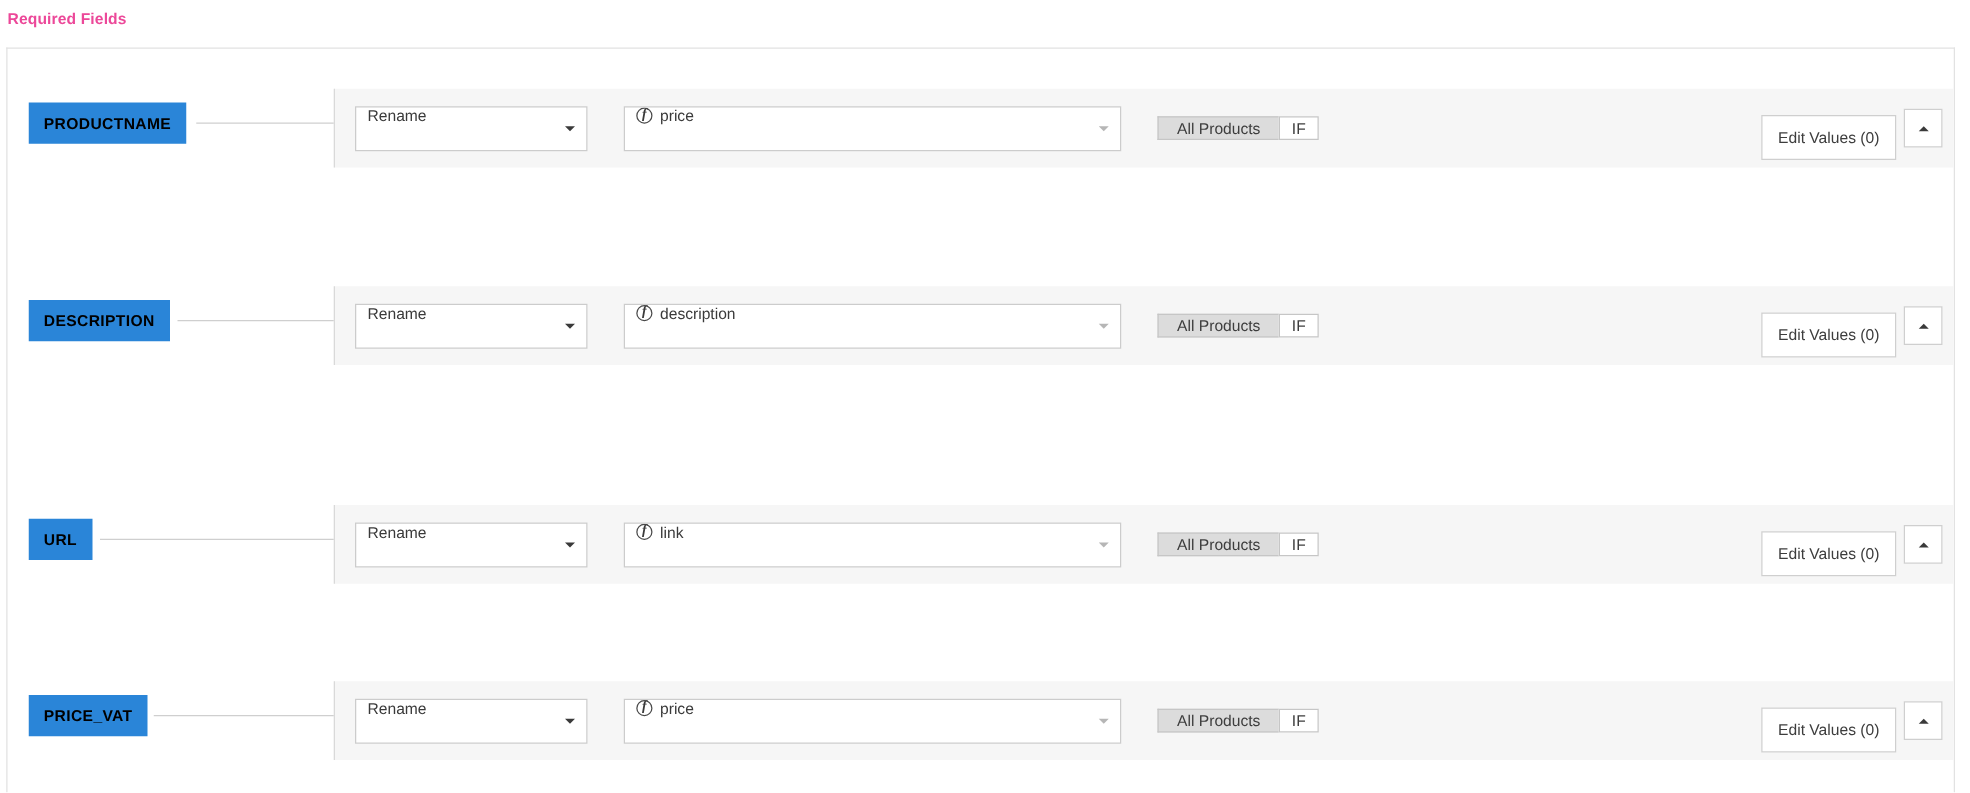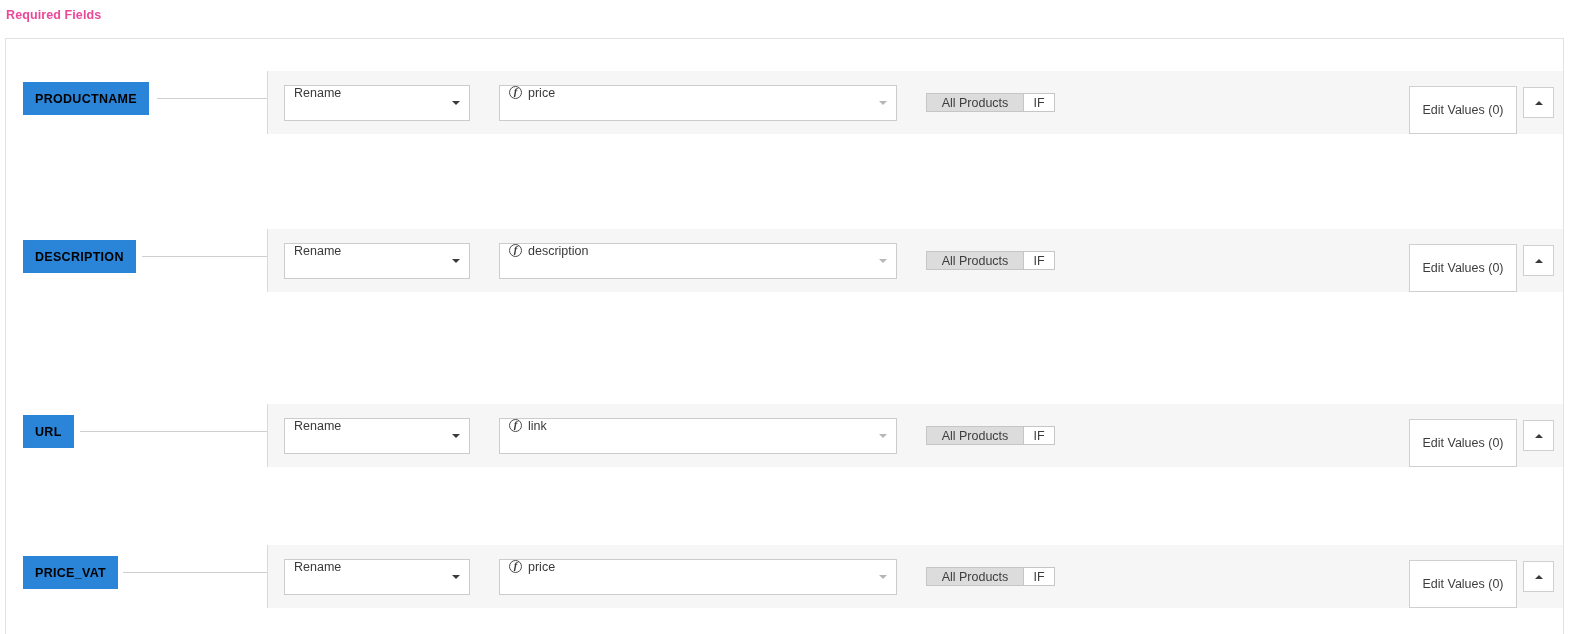--- a/index.html
+++ b/index.html
@@ -185,21 +185,21 @@
   }
 
   
   .row-actions {
     margin-left: auto;
     margin-right: 9px;
     display: flex;
     align-items: center;
   }
   .btn-edit-values {
-    height: 48px;
+    height: 36px;
     min-width: 108px;
     padding: 0 12px;
     background: #ffffff;
     border: 1px solid #cfcfcf;
     box-sizing: border-box;
     display: flex;
     align-items: center;
     justify-content: center;
     font-size: 12.5px;
     color: #3d3d3d;

